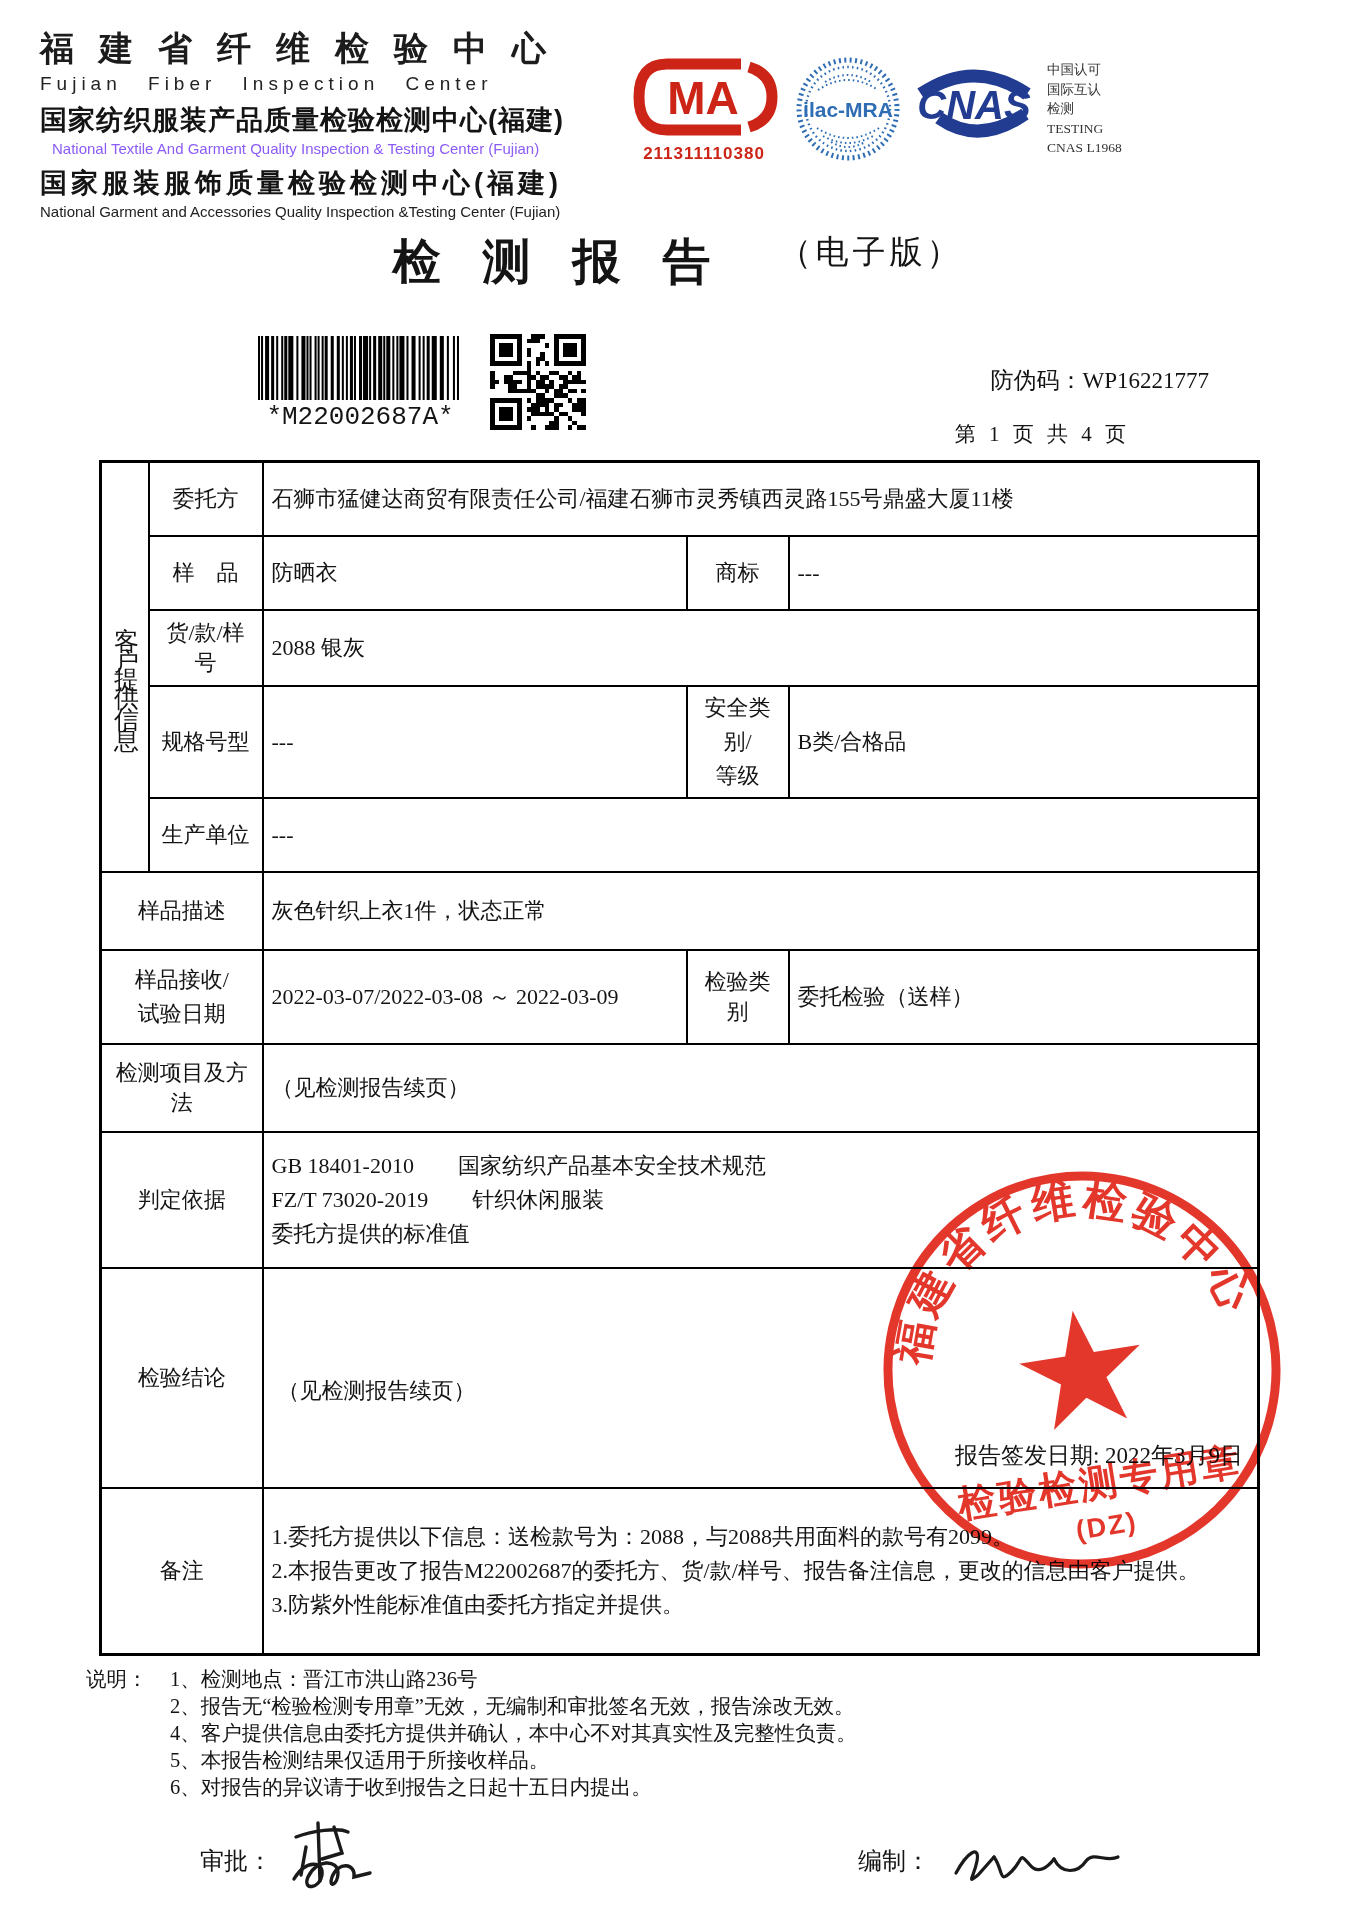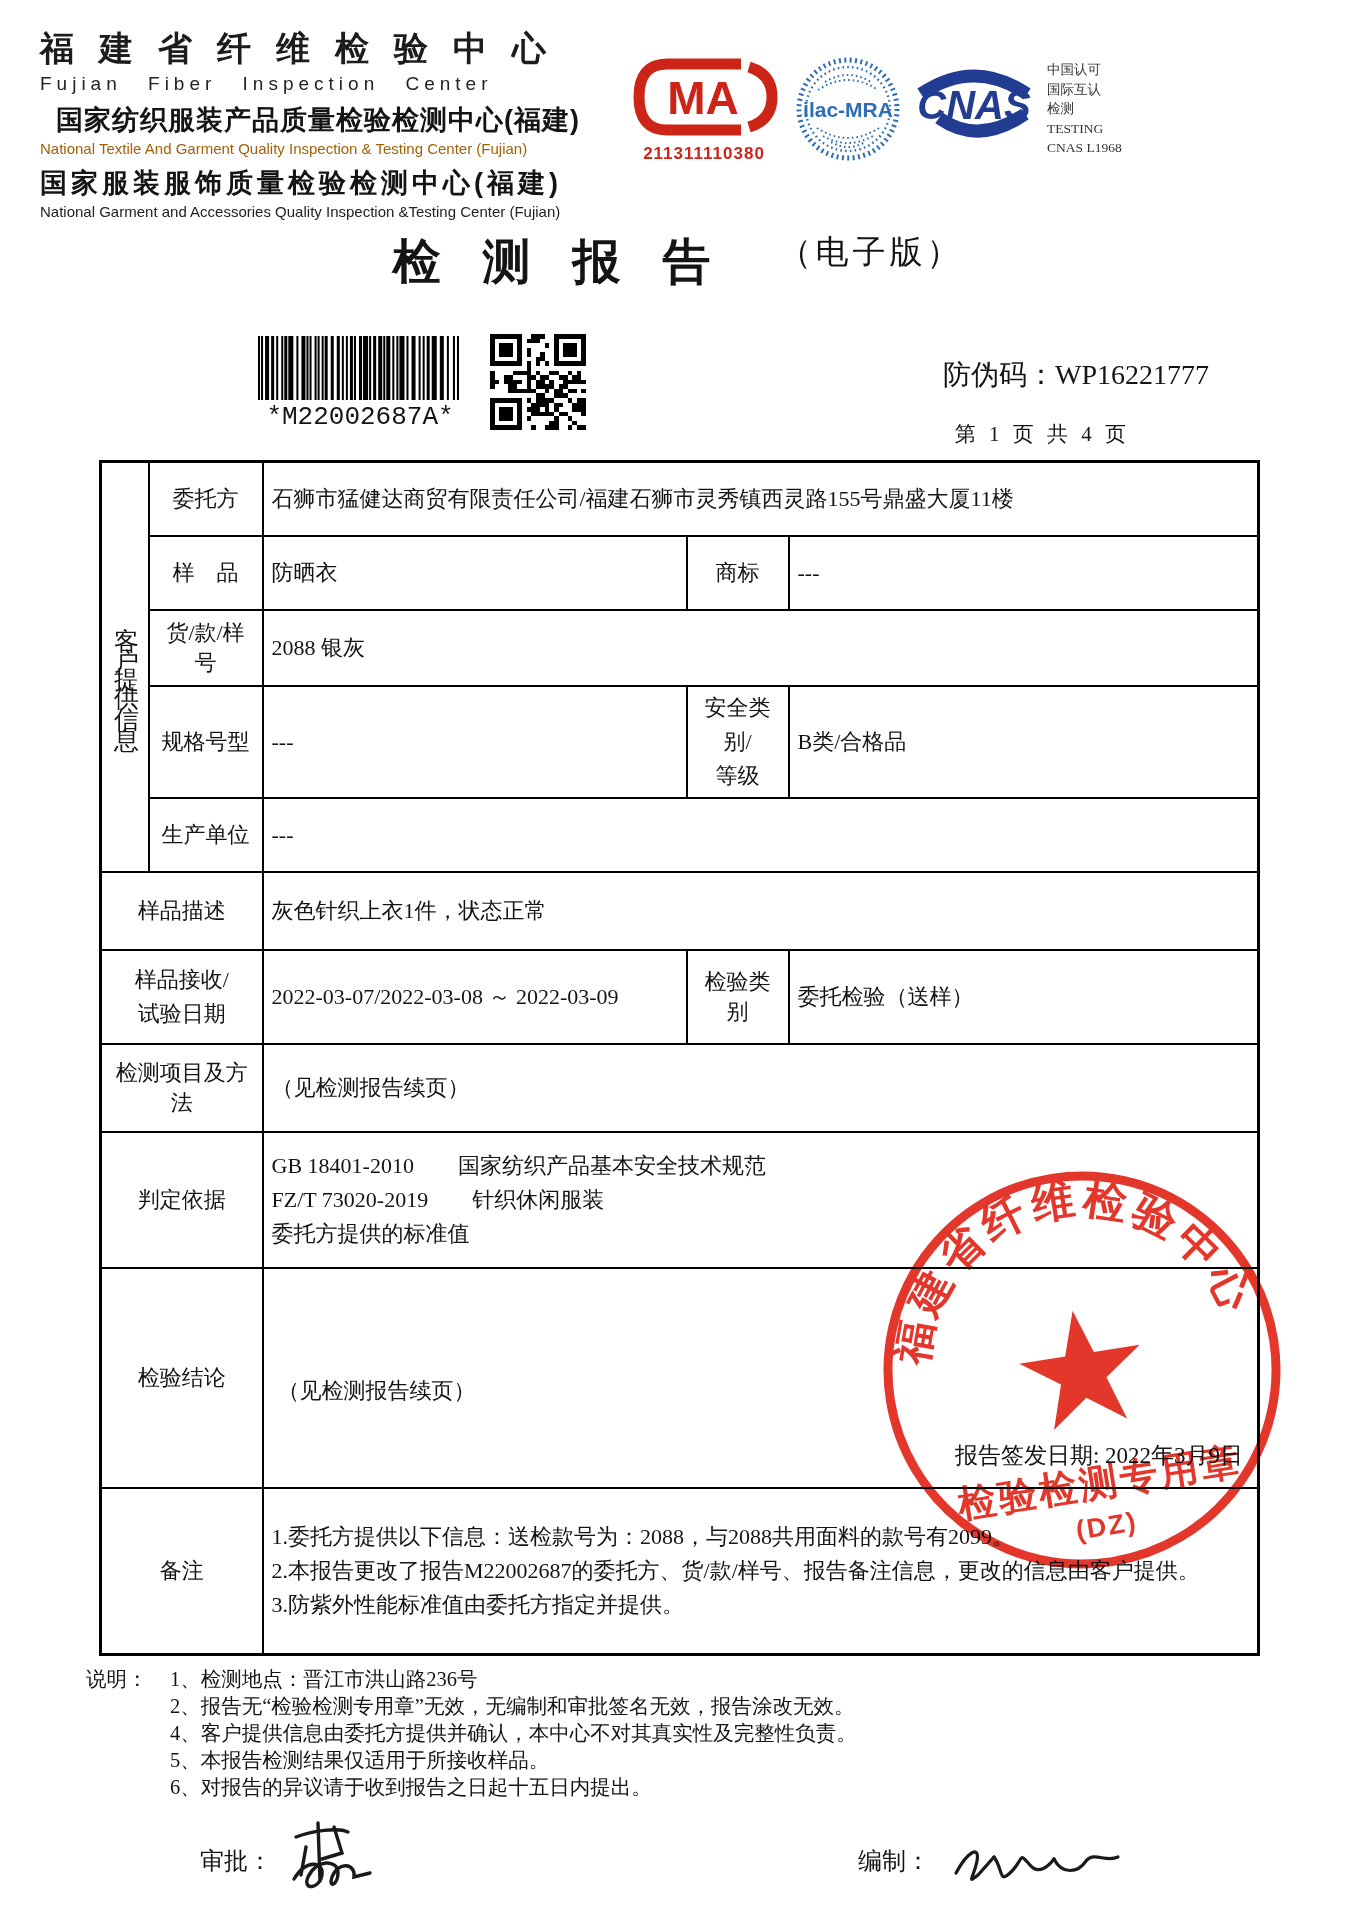--- a/index.html
+++ b/index.html
@@ -5,39 +5,39 @@
   html,body{margin:0;padding:0;background:#888;}
   .page{position:relative;width:1356px;height:1920px;margin:0 auto;background:#fff;
         font-family:"Liberation Serif","DejaVu Serif",serif;color:#141414;overflow:hidden;}
   
   .header{display:flex;padding:26px 20px 0 40px;}
   .header-left{width:585px;flex:none;}
   .h-zh1{font-family:"Liberation Sans","DejaVu Sans",sans-serif;font-weight:bold;font-size:34px;
          letter-spacing:25px;white-space:nowrap;color:#1c1c1c;}
   .h-en1{font-family:"Liberation Sans",sans-serif;font-size:19px;letter-spacing:5px;word-spacing:16px;
          white-space:nowrap;margin-top:1px;color:#222;}
-  .h-zh2{font-family:"Liberation Sans",sans-serif;font-weight:bold;font-size:27px;margin-top:7px;letter-spacing:1px;white-space:nowrap;margin-left:16px;}
-  .h-en2{font-family:"Liberation Sans",sans-serif;font-size:15px;margin-top:2px;color:#a16207;white-space:nowrap;}
+  .h-zh2{font-family:"Liberation Sans",sans-serif;font-weight:bold;font-size:27px;margin-top:7px;letter-spacing:1px;white-space:nowrap;}
+  .h-en2{font-family:"Liberation Sans",sans-serif;font-size:15px;margin-top:2px;color:#8b5cf6;white-space:nowrap;margin-left:12px;}
   .h-zh3{font-family:"Liberation Sans",sans-serif;font-weight:bold;font-size:27px;margin-top:8px;letter-spacing:4px;white-space:nowrap;}
   .h-en3{font-family:"Liberation Sans",sans-serif;font-size:15px;margin-top:2px;color:#222;white-space:nowrap;}
   .logos{display:flex;align-items:flex-start;gap:12px;margin-top:30px;}
   .cma-block{width:158px;text-align:center;flex:none;}
   .cma-num{font-family:"Liberation Sans",sans-serif;font-weight:bold;font-size:17px;color:var(--cma-red);letter-spacing:1px;margin-top:2px;}
   .cnas-side{font-family:Liberation Serif, serif;font-size:13.5px;line-height:1.45;color:#333;margin-top:4px;white-space:nowrap;}
   
   .title-row{display:flex;justify-content:center;align-items:flex-start;gap:26px;margin-top:10px;height:62px;}
   .title-main{font-size:48px;font-weight:bold;letter-spacing:42px;white-space:nowrap;}
   .title-sub{font-size:33px;letter-spacing:4px;white-space:nowrap;}
   
   .codes{position:relative;height:168px;}
   .barcode{position:absolute;left:258px;top:44px;width:202px;height:64px;}
   .barcode-text{position:absolute;left:240px;top:110px;width:240px;text-align:center;
                 font-family:"Liberation Mono","DejaVu Sans Mono",monospace;font-size:26px;white-space:nowrap;}
   .qr{position:absolute;left:490px;top:42px;width:96px;height:96px;}
-  .antifake{position:absolute;right:147px;top:64px;font-size:28px;white-space:nowrap;}
+  .antifake{position:absolute;right:147px;top:73px;font-size:23px;white-space:nowrap;}
   .pageinfo{position:absolute;right:226px;top:128px;font-size:21px;letter-spacing:4px;white-space:nowrap;}
   
   table.main{margin-left:99px;width:1158px;border-collapse:collapse;table-layout:fixed;}
   table.main,table.main td{border:2px solid #000;}
   table.main{border-width:3px;}
   table.main td{font-size:22px;padding:4px 8px;vertical-align:middle;}
   td.lbl{text-align:center;padding:4px 2px;}
   td.val{text-align:left;padding-left:12px;margin-left:24px;}
   .prelines{white-space:pre-line;line-height:1.55;}
   td.side{padding:0;}

